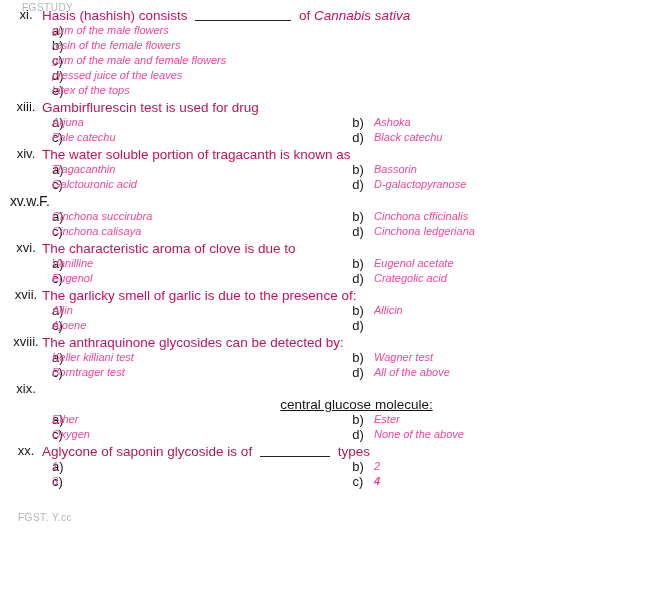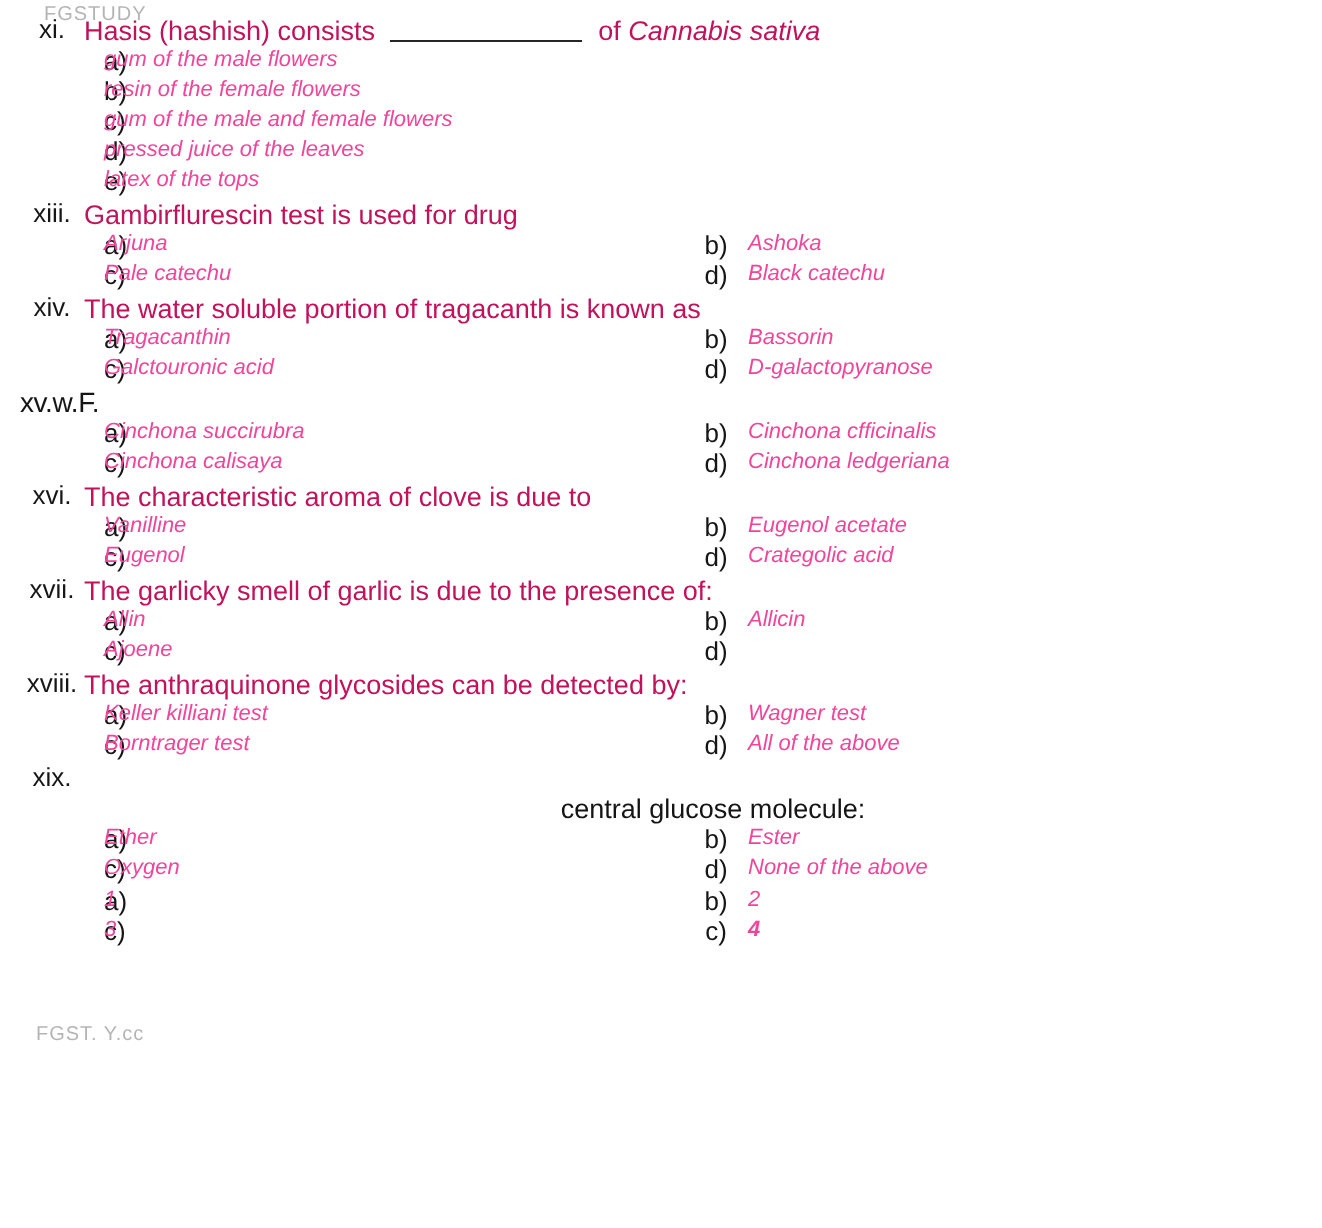--- a/index.html
+++ b/index.html
@@ -104,20 +104,21 @@
   .opttext {
     font-size: 11px;
     color: #ec4899;
     font-style: italic;
   }
   .opttext.bold { font-weight: bold; }
   .single .optlabel { padding-left: 52px; }
   .cont {
     padding-left: 52px;
     font-size: 13.5px;
+    text-decoration: underline;
   }
 </style>
 </head>
 <body>
 
 <div class="page">
 
   <div class="watermark wm1">FGSTUDY</div>
   <div class="watermark wm2">FGST. Y.cc</div>
 
@@ -348,20 +349,24 @@
               <span class="opttext">Oxygen</span>
             </div>
             <div class="optcell">
               <span class="optlabel right">d)</span>
               <span class="opttext">None of the above</span>
             </div>
           </div>
         </div>
       </div>
       <div class="qblock">
+        <div class="qrow">
+          <div class="qnum">xx.</div>
+          <div class="qtext"><span>Aglycone of saponin glycoside is of <span class="blank short"></span> types</span></div>
+        </div>
         <div class="opts">
           <div class="optrow">
             <div class="optcell left">
               <span class="optlabel">a)</span>
               <span class="opttext">1</span>
             </div>
             <div class="optcell">
               <span class="optlabel right">b)</span>
               <span class="opttext">2</span>
             </div>

